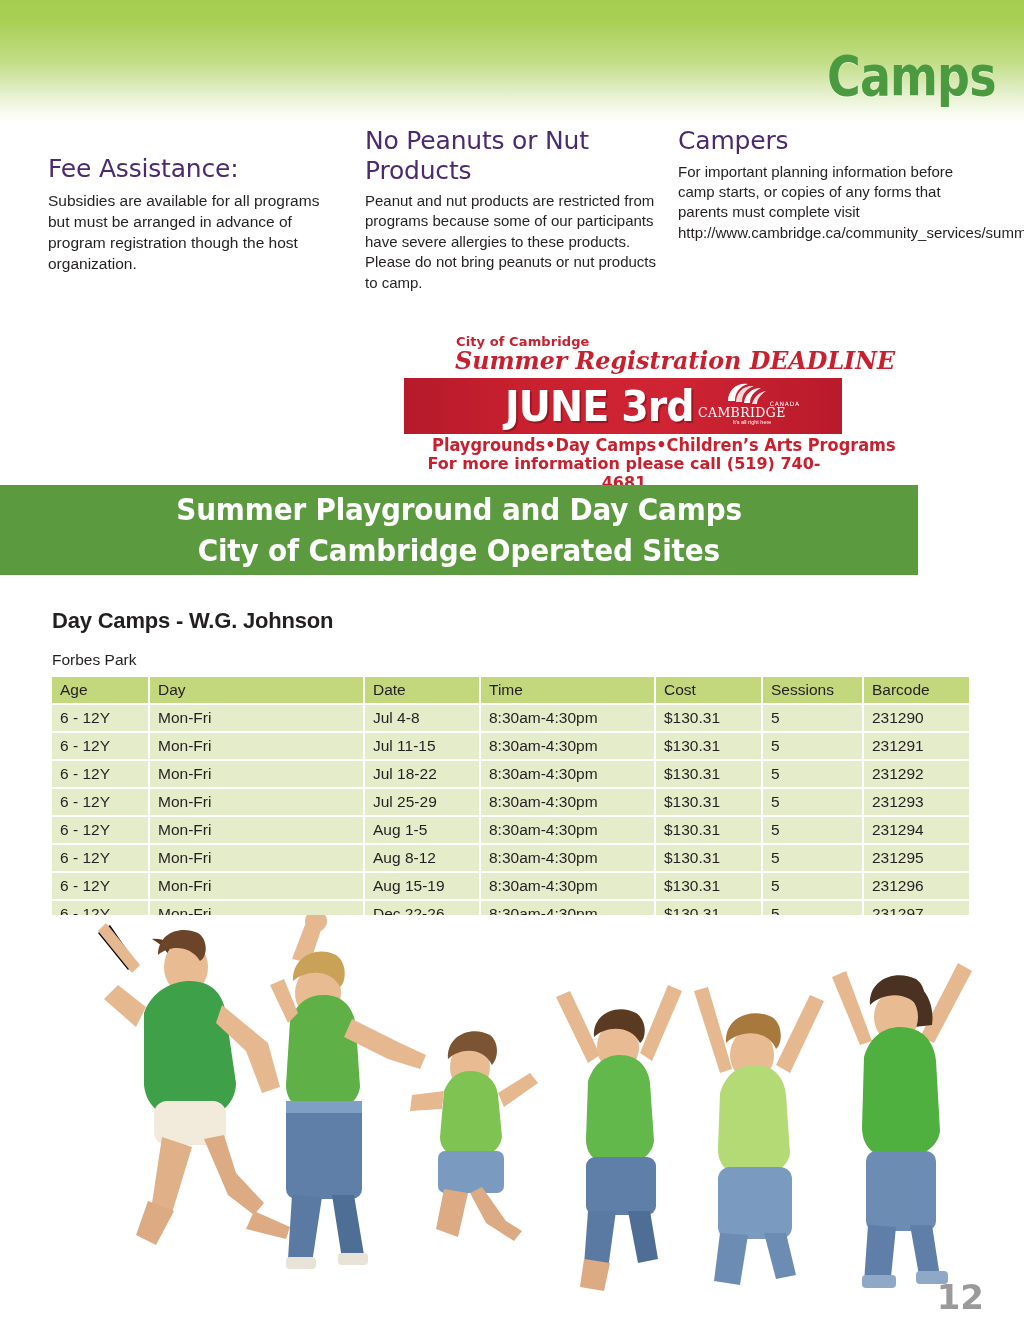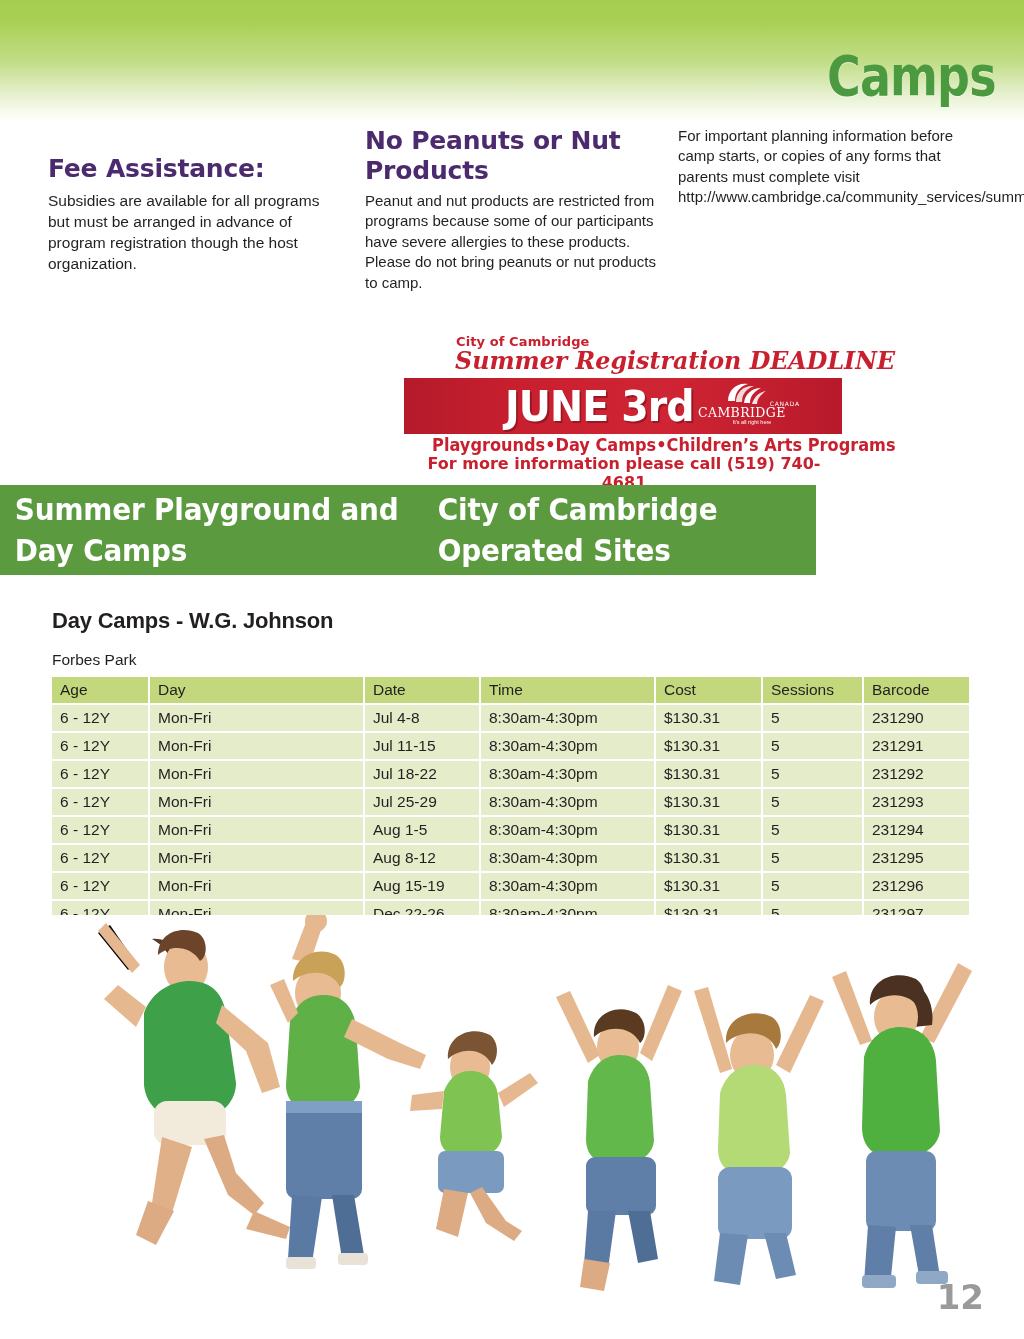--- a/index.html
+++ b/index.html
@@ -59,21 +59,21 @@
     margin: 0;
   }
   .body-text.tight {
     font-size: 15px;
     line-height: 1.36;
   }
   .sub-head {
     font-family: "DejaVu Sans", sans-serif;
     font-size: 25px;
     line-height: 1.18;
-    font-weight: bold;
+    font-weight: normal;
     color: #4c2a6e;
     margin: 0 0 6px 0;
     letter-spacing: -0.2px;
   }
   .sub-head.spaced { margin-top: 28px; }
 
   
   .deadline-ad {
     position: absolute;
     left: 400px;
@@ -183,25 +183,25 @@
     font-family: "DejaVu Sans", sans-serif;
     font-size: 16px;
     font-weight: bold;
     color: #c8202e;
   }
 
   
   .green-band {
     position: absolute;
     left: 0; top: 485px;
-    width: 816px;
+    width: 918px;
     height: 90px;
     background: #5c9a40;
     display: flex;
-    flex-direction: row;
+    flex-direction: column;
     align-items: center;
     justify-content: center;
   }
   .green-band-line {
     font-family: "DejaVu Sans", sans-serif;
     font-weight: bold;
     font-size: 30px;
     line-height: 1.38;
     color: #ffffff;
     letter-spacing: -0.2px;
@@ -281,20 +281,21 @@
     <h2 class="sub-head spaced">Fee Assistance:</h2>
     <p class="body-text">Subsidies are available for all programs but must be arranged in advance of program registration though the host organization.</p>
   </div>
 
   <div class="col col-mid">
     <h2 class="sub-head">No Peanuts or Nut Products</h2>
     <p class="body-text tight">Peanut and nut products are restricted from programs because some of our participants have severe allergies to these products.  Please do not bring peanuts or nut products to camp.</p>
   </div>
 
   <div class="col col-right">
+    <h2 class="sub-head">Campers</h2>
     <p class="body-text tight">For important planning information before camp starts, or copies of any forms that parents must complete visit http://www.cambridge.ca/community_services/summer_playgrounds_and_day_camps</p>
   </div>
 
 </div>
 
 <div class="deadline-ad">
   <div class="ad-city">City of Cambridge</div>
   <div class="ad-sumreg">Summer Registration DEADLINE</div>
   <div class="ad-redbar"></div>
   <div class="ad-june">JUNE 3rd</div>

